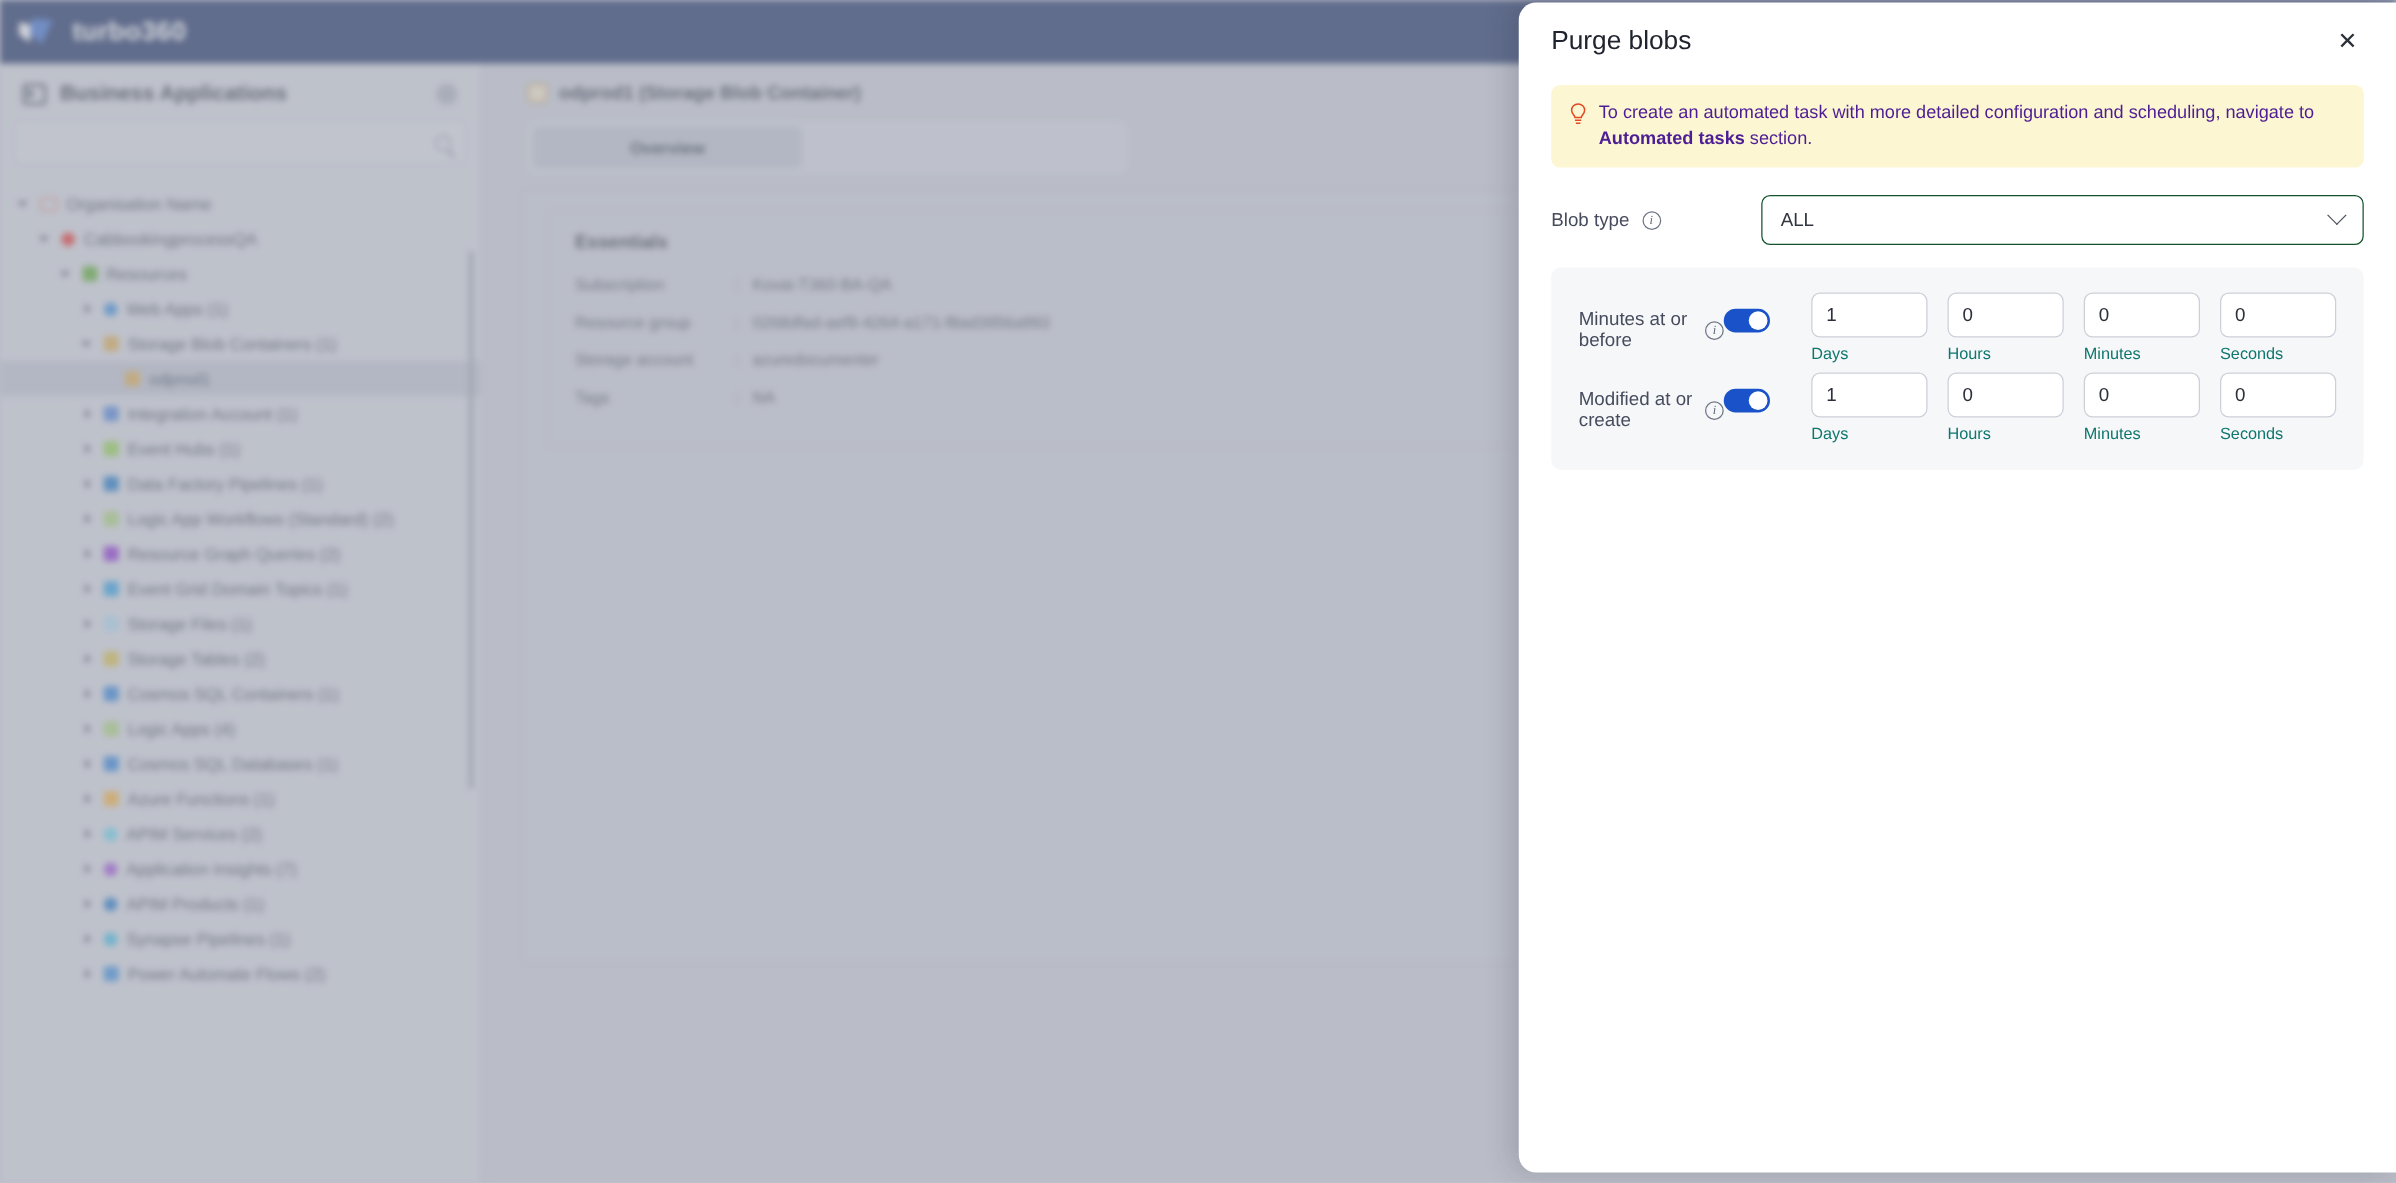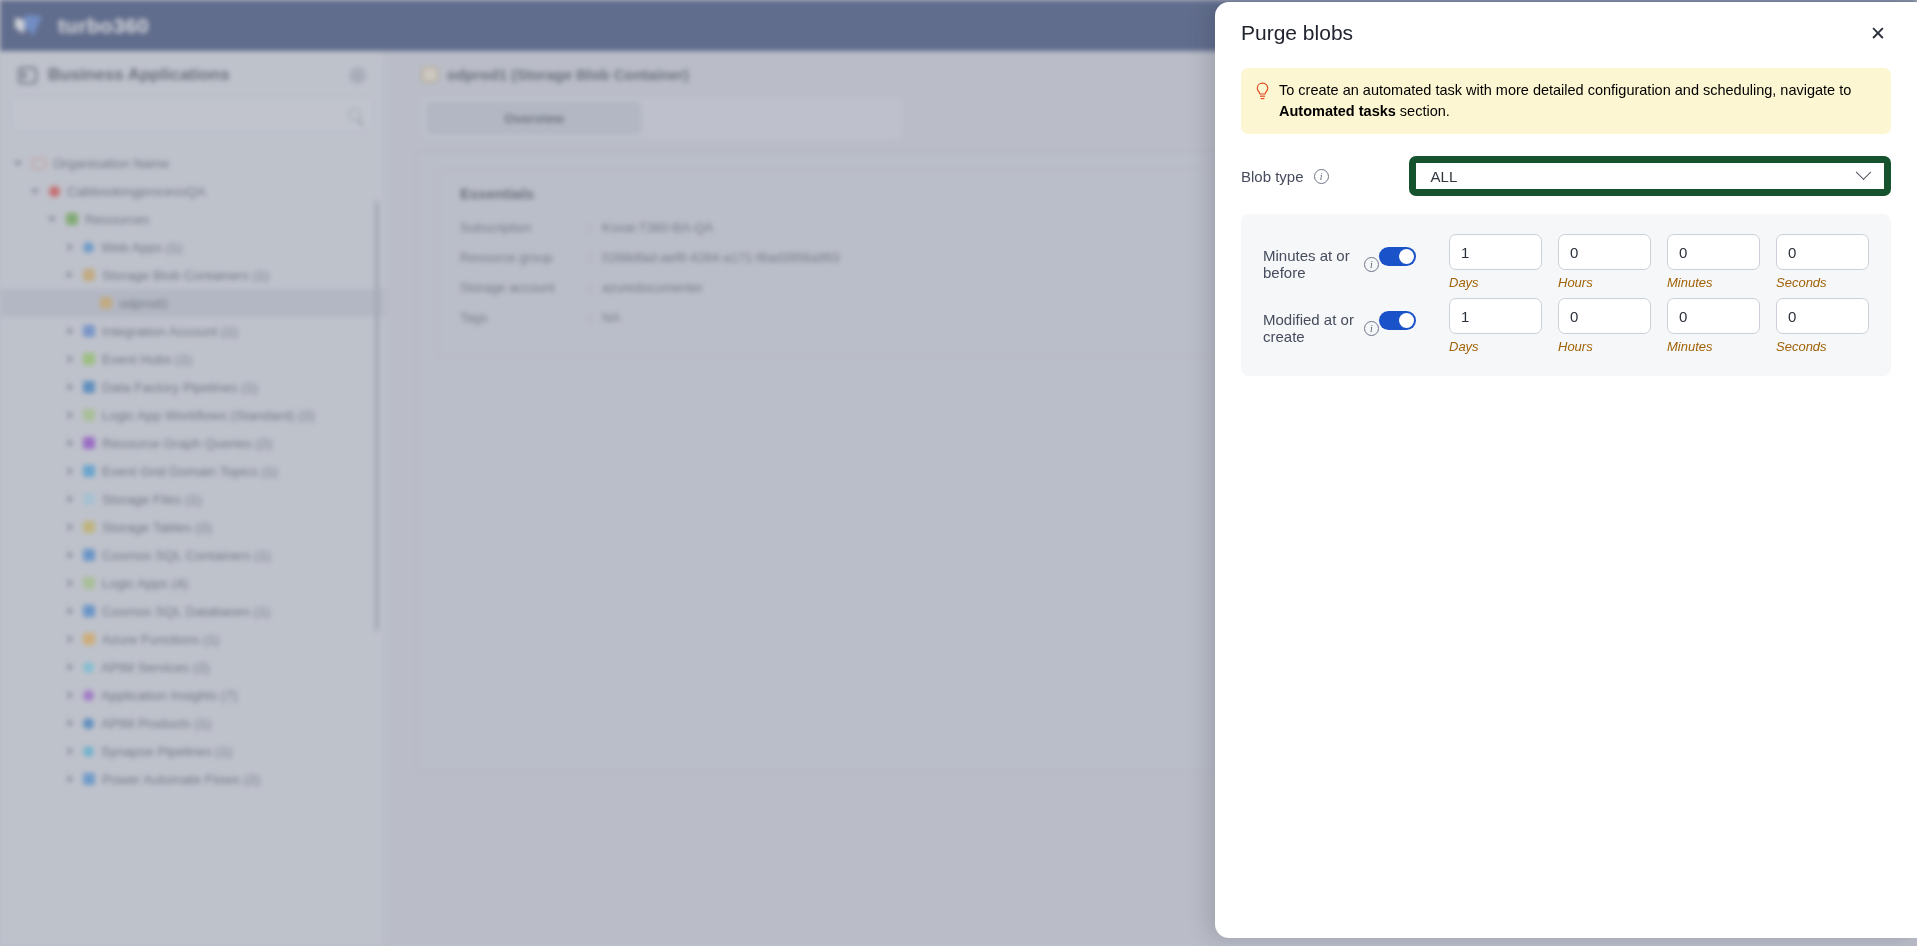--- a/index.html
+++ b/index.html
@@ -162,39 +162,39 @@
   .close-x {
     width: 26px; height: 26px; display: flex; align-items: center; justify-content: center;
     font-size: 19px; color: #2a2f3a; cursor: pointer; line-height: 1;
   }
   .drawer-body { flex: 1; padding: 10px 26px 0 26px; overflow: hidden; }
 
   .tip {
     background: #fdf6d2; border-radius: 7px;
     padding: 12px 14px 13px 14px;
     display: flex; gap: 9px; align-items: flex-start;
-    color: #000000; font-size: 14.5px; line-height: 1.42;
+    color: #4c1d95; font-size: 14.5px; line-height: 1.42;
   }
   .bulb-icon { flex: none; margin-top: 2px; }
   .tip b { font-weight: 700; }
 
   .form-row {
     display: flex; align-items: center; margin-top: 22px;
   }
   .form-label {
     font-size: 15px; color: #464c5d; display: flex; align-items: center; gap: 10px;
   }
   .info-icon {
     width: 15px; height: 15px; border: 1.3px solid #6e7687; border-radius: 50%;
     font-size: 10px; color: #5b6374; display: flex; align-items: center; justify-content: center;
     font-style: italic; font-family: "Liberation Serif", serif; flex: none;
   }
   .select-box {
     margin-left: 80px; flex: 1; height: 40px;
-    border: 7px solid #14532d; border-radius: 7px;
+    border: 1px solid #14532d; border-radius: 7px;
     display: flex; align-items: center; padding: 0 15px;
     font-size: 15px; color: #31363f; background: #fff;
   }
   .select-box .val { flex: 1; }
   .chev {
     width: 11px; height: 11px; border-right: 1.8px solid #4e545f; border-bottom: 1.8px solid #4e545f;
     transform: rotate(45deg) translate(-3px,-3px); flex: none;
   }
 
   .group-box {
@@ -215,21 +215,21 @@
     position: absolute; right: 2px; top: 2px; width: 15px; height: 15px;
     border-radius: 50%; background: #fff;
   }
   .dur-fields { display: flex; gap: 16px; }
   .dur { width: 93px; }
   .dur input {
     width: 100%; height: 36px; border: 1px solid #ccd0d9; border-radius: 7px;
     padding: 0 11px; font-size: 15px; color: #2b303a; outline: none;
     background: #fff; font-family: "Liberation Sans", sans-serif;
   }
-  .dur .unit { font-size: 13px; color: #a16207; margin-top: 5px; font-style: italic; }
+  .dur .unit { font-size: 13px; color: #0f766e; margin-top: 5px; }
 
   .save-row { display: flex; align-items: center; gap: 14px; margin-top: 22px; padding-left: 2px; }
   .checkbox {
     width: 18px; height: 18px; border: 1.4px solid #9aa1b0; border-radius: 4px; background: #fff; flex: none;
   }
   .save-label { font-size: 15px; color: #464c5d; }
 
   .drawer-foot {
     padding: 0 26px 18px 26px; display: flex; justify-content: flex-end;
   }

